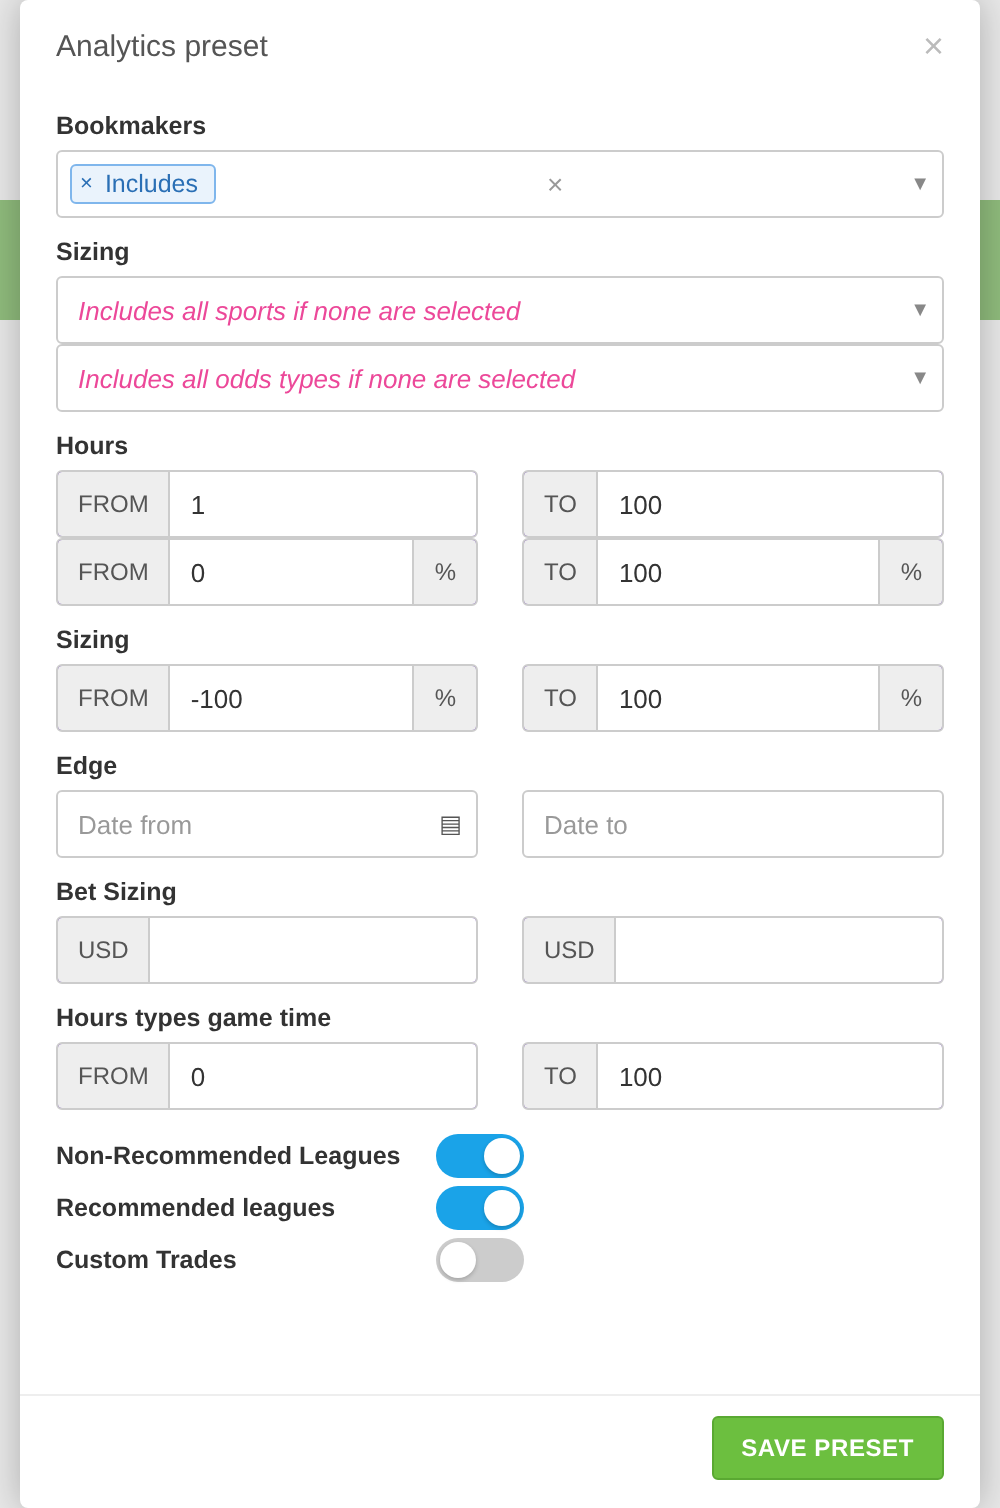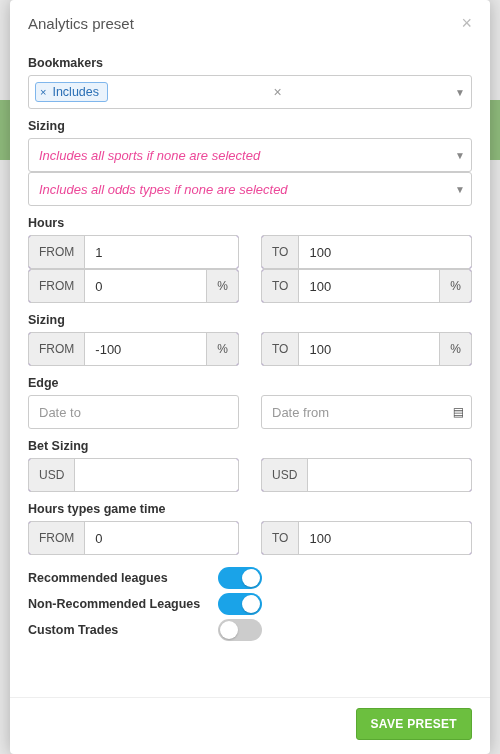--- a/index.html
+++ b/index.html
@@ -280,26 +280,26 @@
           <div class="addon">TO</div>
           <input type="text" value="100" style="">
           <div class="addon right">%</div>
         </div>
       </div>
     </div>
 
     <div class="section-label">Edge</div>
     <div class="row2">
       <div class="col date-wrap">
-        <input class="plain-input" type="text" placeholder="Date to" style="">
-      </div>
-      <div class="col date-wrap">
         <input class="plain-input" type="text" placeholder="Date from" style="">
         <span class="date-icon">▤</span>
       </div>
+      <div class="col date-wrap">
+        <input class="plain-input" type="text" placeholder="Date to" style="">
+      </div>
     </div>
 
     <div class="section-label">Bet Sizing</div>
     <div class="row2">
       <div class="col">
         <div class="input-group">
           <div class="addon">USD</div>
           <input type="text" style="">
         </div>
       </div>
@@ -321,33 +321,33 @@
       </div>
       <div class="col">
         <div class="input-group">
           <div class="addon">TO</div>
           <input type="text" value="100" style="">
         </div>
       </div>
     </div>
 
     <div class="toggle-list">
+      <div class="toggle-row">
+        <div class="toggle-label">Non-Recommended Leagues</div>
+        <div class="switch on">
+            <div class="knob"></div>
+          </div>
+      </div>
       <div class="toggle-row">
         <div class="toggle-label">Recommended leagues</div>
         <div class="switch on">
             <div class="knob"></div>
           </div>
       </div>
       <div class="toggle-row">
-        <div class="toggle-label">Non-Recommended Leagues</div>
-        <div class="switch on">
-            <div class="knob"></div>
-          </div>
-      </div>
-      <div class="toggle-row">
         <div class="toggle-label">Custom Trades</div>
         <div class="switch off">
             <div class="knob"></div>
           </div>
       </div>
     </div>
 
   </div>
 
   <div class="modal-footer">

